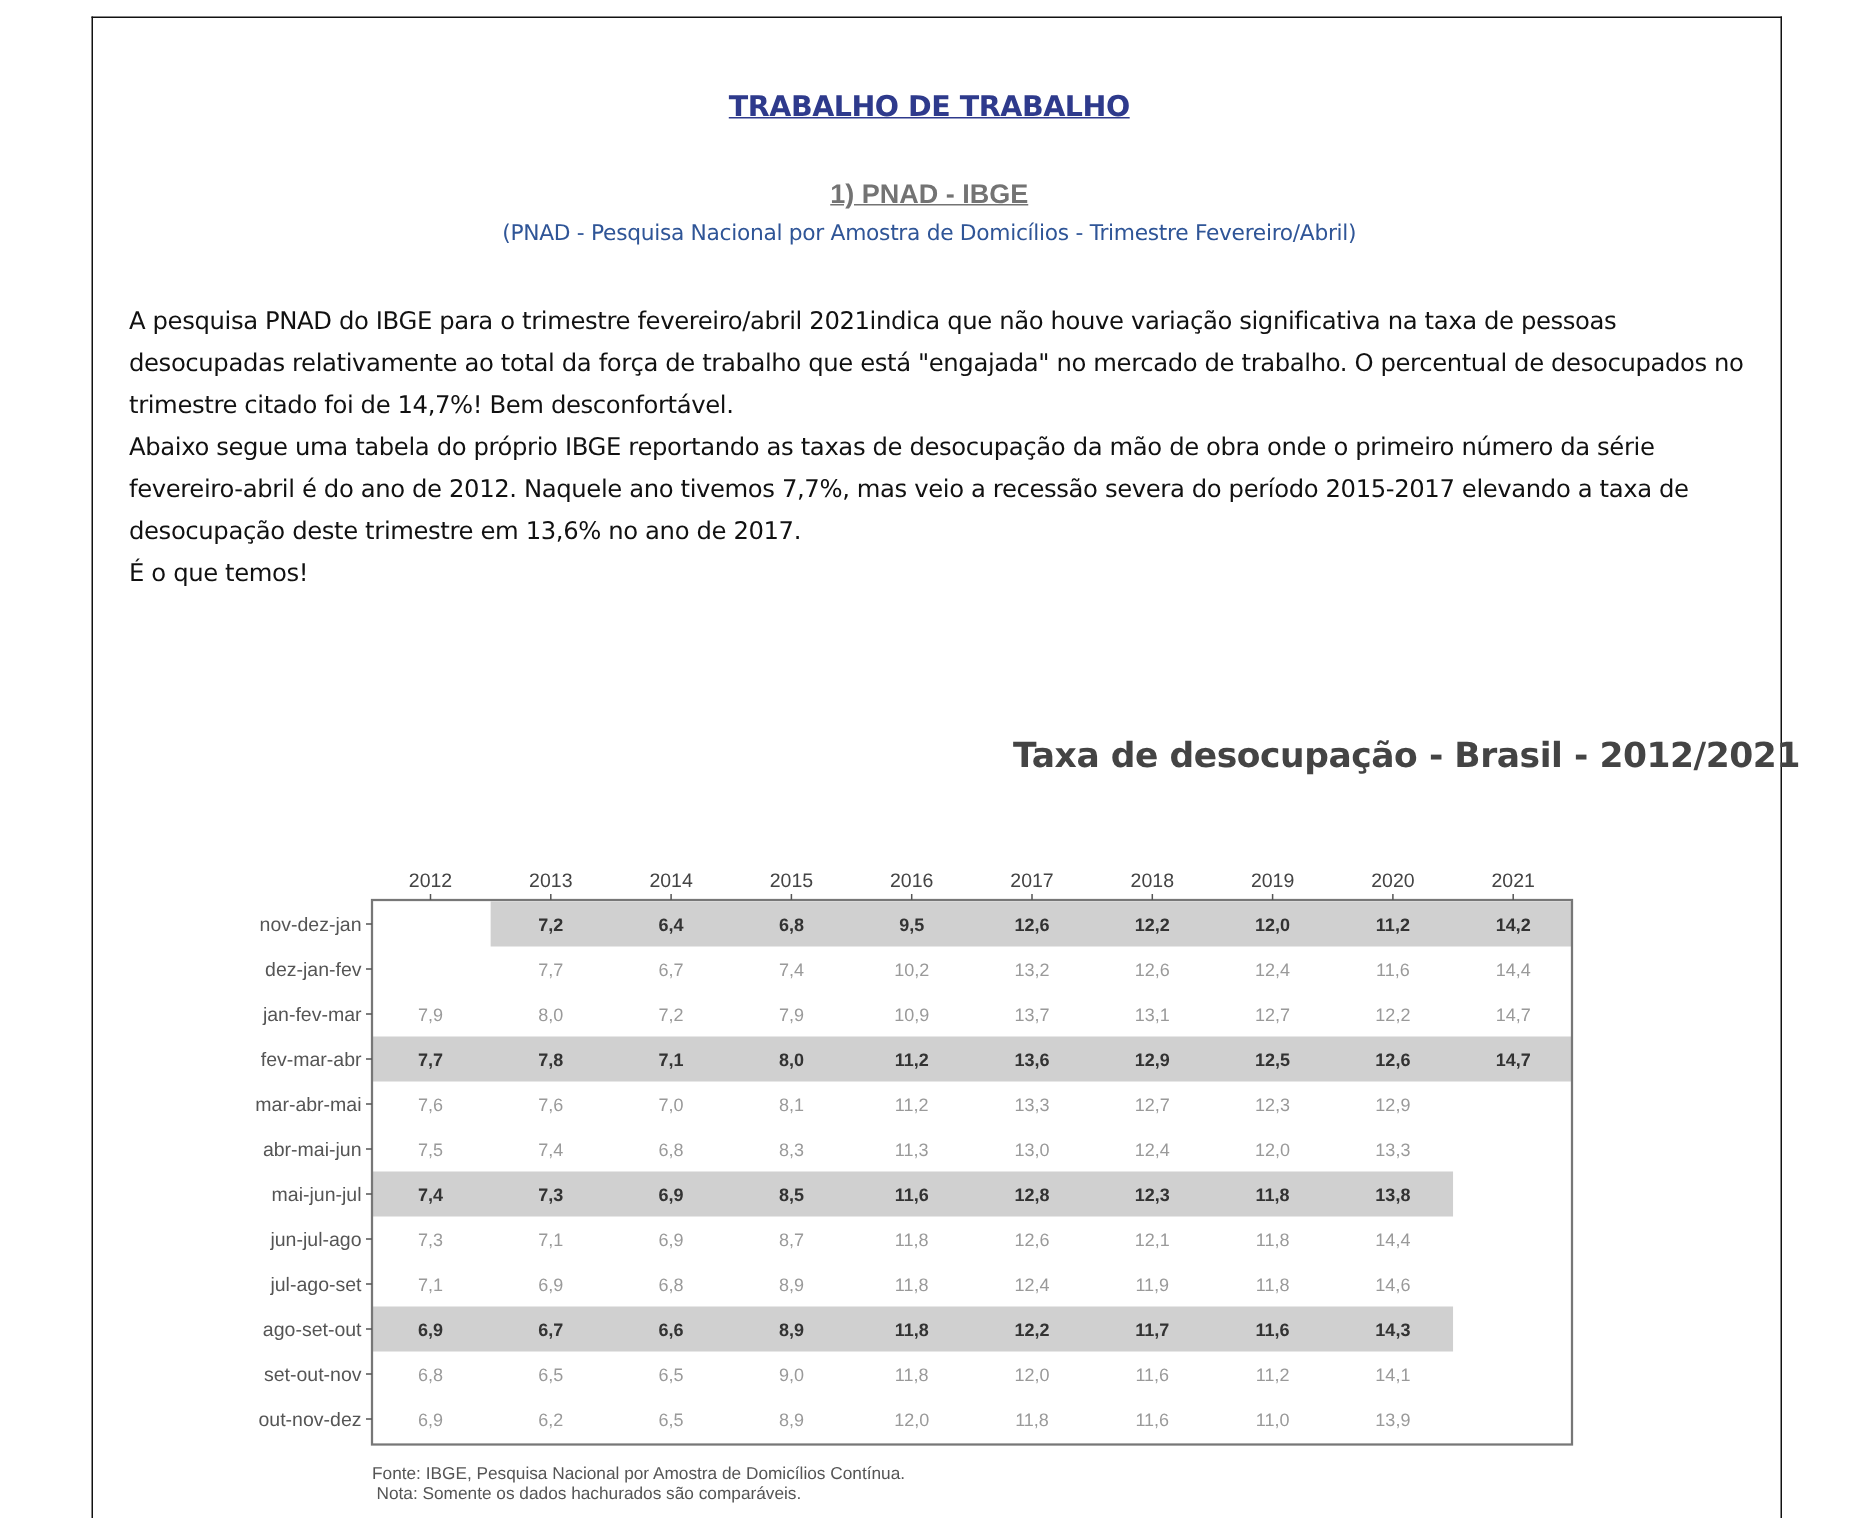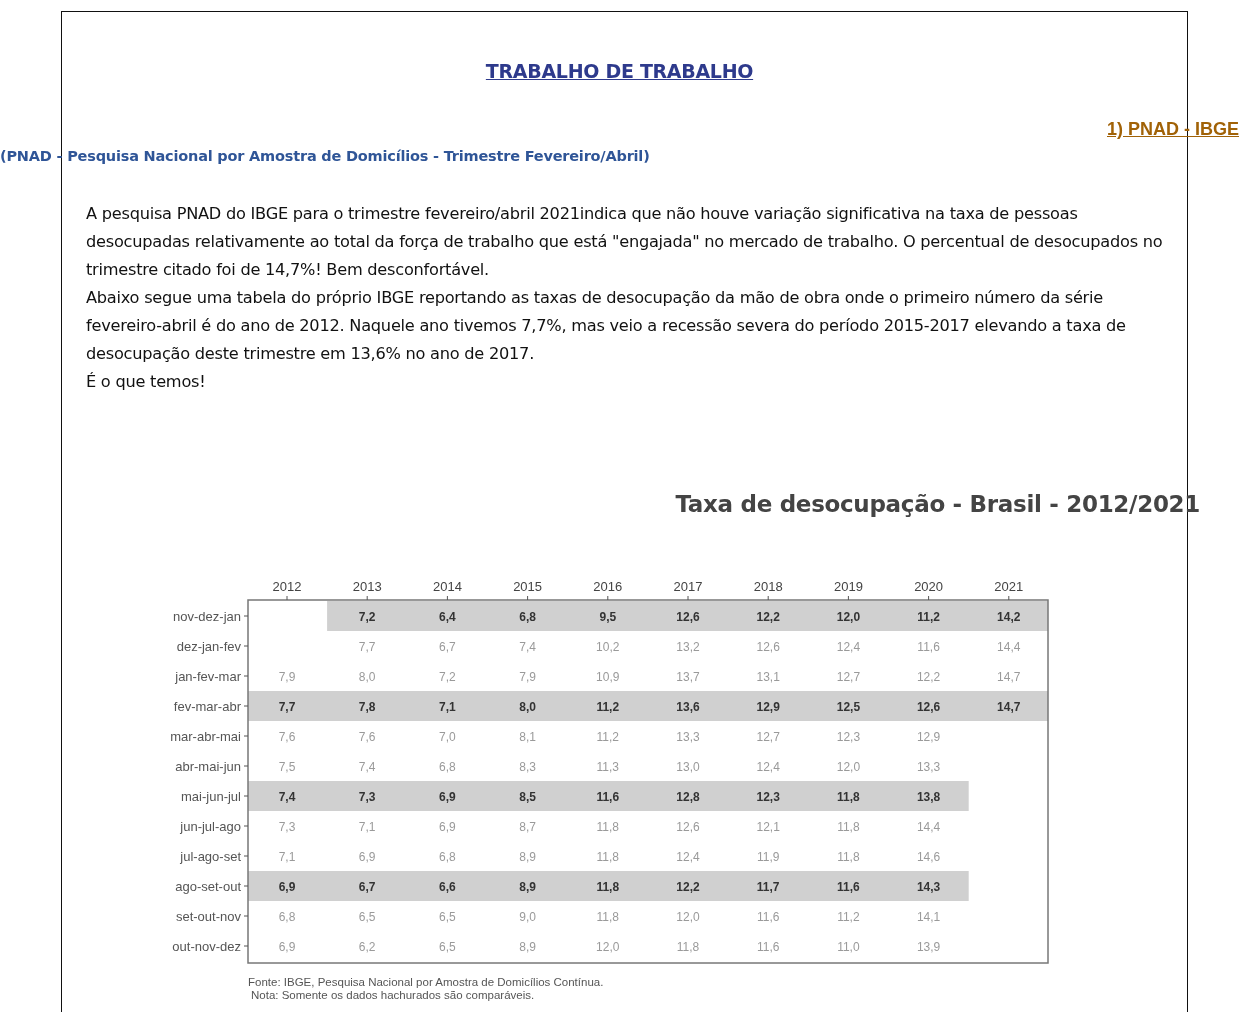--- a/index.html
+++ b/index.html
@@ -7,27 +7,27 @@
     .page {
       position: absolute; left: 61px; top: 11px; width: 1127px; height: 1010px;
       border: 1.5px solid #111; border-bottom: none; box-sizing: border-box;
     }
     .main-title {
       position: absolute; left: 0; right: 0; top: 60px; text-align: center;
       font-family: "DejaVu Sans", sans-serif; font-weight: bold; font-size: 19px;
       color: #2e3a8c; text-decoration: underline; letter-spacing: -0.3px;
     }
     .section-title {
-      position: absolute; left: 0; right: 0; top: 119px; text-align: right;
+      position: absolute; left: 0; right: 0; top: 119px; text-align: center;
       font-family: "Liberation Sans", sans-serif; font-weight: bold; font-size: 18px;
-      color: #a16207; text-decoration: underline;
+      color: #737373; text-decoration: underline;
     }
     .subtitle {
-      position: absolute; left: 0; right: 0; top: 148px; text-align: left;
-      font-family: "DejaVu Sans", sans-serif; font-size: 14.5px; color: #2f5597; letter-spacing: -0.2px; font-weight: bold;
+      position: absolute; left: 0; right: 0; top: 148px; text-align: center;
+      font-family: "DejaVu Sans", sans-serif; font-size: 14.5px; color: #2f5597; letter-spacing: -0.2px;
     }
     .body-text {
       position: absolute; left: 86px; top: 200px; width: 1090px;
       font-family: "DejaVu Sans", sans-serif; font-size: 16.2px; line-height: 28px; color: #111;
       letter-spacing: -0.25px;
     }
     .body-text p { margin: 0; }
     .body-text .lead { font-weight: bold; }
     .chart-title {
       position: absolute; left: 0; width: 1200px; top: 491px; text-align: right;

